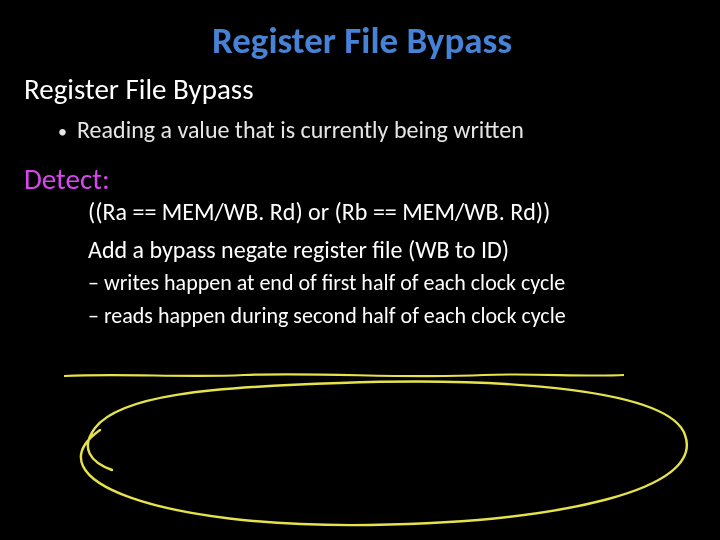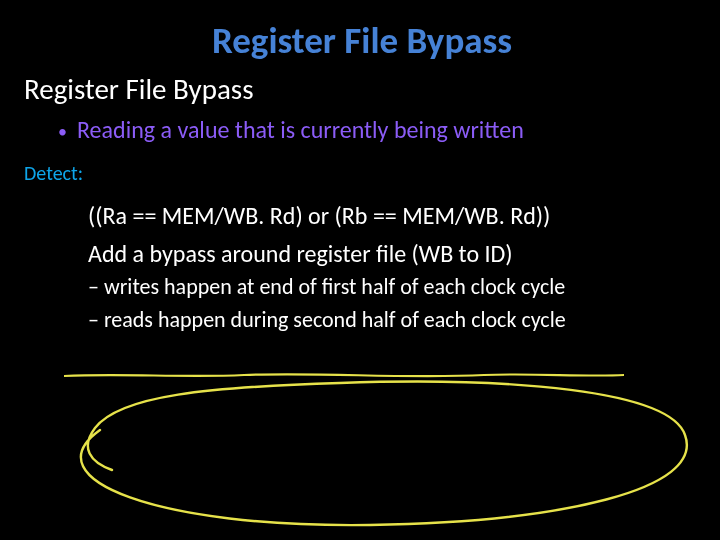--- a/index.html
+++ b/index.html
@@ -26,40 +26,40 @@
     font-size: 37px;
     margin-top: 4px;
     margin-bottom: 8px;
   }
   .subtitle {
     color: #fff;
     font-size: 29px;
     margin: 4px 0 0 0;
   }
   .bullet-line {
-    color: #8b5cf6;
+    color: #e5e5e5;
     font-size: 24px;
     margin: 8px 0 17px 34px;
   }
   .bullet-dot {
     display: inline-block;
     vertical-align: middle;
     margin-right: 10px;
     font-size: 18px;
     line-height: 1;
   }
   .section {
-    color: #0ea5e9;
-    font-size: 20px;
+    color: #d946ef;
+    font-size: 29px;
     margin: 10px 0 0 0;
   }
   .indent-code {
     color: #fff;
     font-size: 24px;
-    margin: 16px 0 0 64px;
+    margin: 0 0 0 64px;
     line-height: 1.25;
   }
   .resolve-line {
     color: #fff;
     font-size: 24px;
     margin: 8px 0 0 64px;
     line-height: 1.25;
   }
   .sublist {
     color: #fff;
@@ -87,21 +87,21 @@
 
   <div class="subtitle">Register File Bypass</div>
 
   <div class="bullet-line">
     <span class="bullet-dot">•</span><span>Reading a value that is currently being written</span>
   </div>
 
   <div class="section">Detect:</div>
   <div class="indent-code">((Ra == MEM/WB. Rd) or (Rb == MEM/WB. Rd))</div>
 
-  <div class="resolve-line">Add a bypass around register file (WB to ID)</div>
+  <div class="resolve-line">Add a bypass negate register file (WB to ID)</div>
   <div class="sublist">– writes happen at end of first half of each clock cycle</div>
   <div class="sublist">– reads happen during second half of each clock cycle</div>
 
   <div class="strike" style="left:64px; top:367px;">
     <svg width="560" height="12">
       <path d="M0,6 C60,3 120,8 180,5 C260,2 340,9 420,5 C470,3 520,7 560,5" stroke="#e6e24a" stroke-width="2.2" fill="none" stroke-linecap="round"></path>
     </svg>
   </div>
 
   <div class="annot" style="left:40px; top:370px;">

